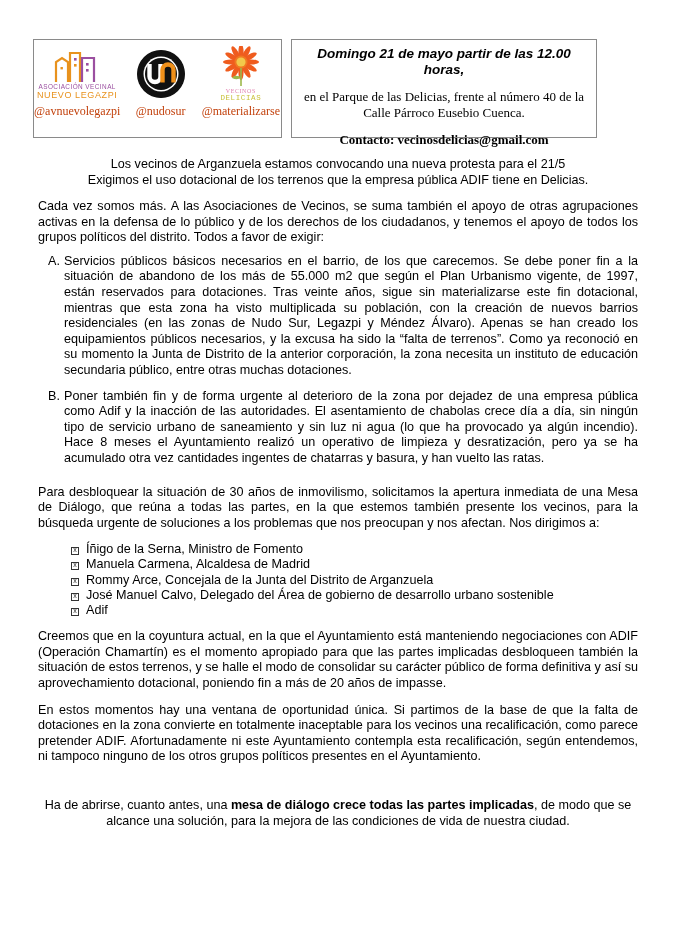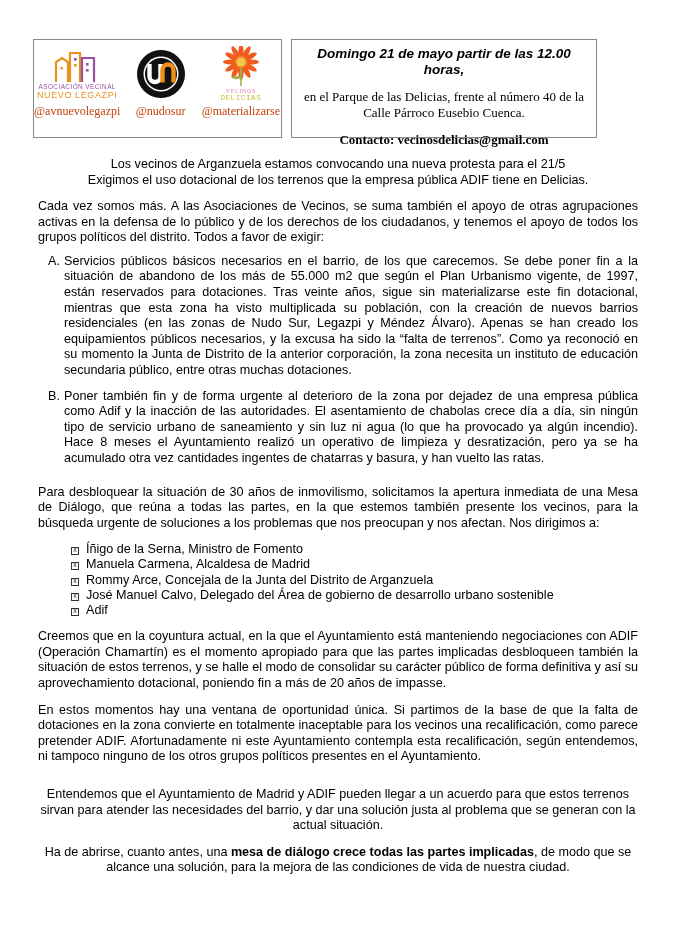--- a/index.html
+++ b/index.html
@@ -325,21 +325,20 @@
 
     <div class="spacer-sm"></div>
 
     <p class="para">En estos momentos hay una ventana de oportunidad única. Si partimos de la base de que la falta de dotaciones en la zona convierte en totalmente inaceptable para los vecinos una recalificación, como parece pretender ADIF.  Afortunadamente ni este Ayuntamiento contempla esta recalificación, según entendemos, ni tampoco ninguno de los otros grupos políticos presentes en el Ayuntamiento.</p>
 
     <div class="spacer-sm"></div>
 
 
     <div class="spacer-sm"></div>
 
-    <p class="center-para">Entendemos que el Ayuntamiento de Madrid y ADIF pueden llegar a un acuerdo para que estos terrenos sirvan para atender las necesidades del barrio, y dar una solución justa al problema que se generan con la actual situación.</p>
 
     <div class="spacer-sm"></div>
 
     <p class="center-para"><span>Ha de abrirse, cuanto antes, una </span><b>mesa de diálogo crece todas las partes implicadas</b><span>, de modo que se alcance una solución, para la mejora de las condiciones de vida de nuestra ciudad.</span></p>
 
   </div>
 
 </div>
 
 </body></html>

